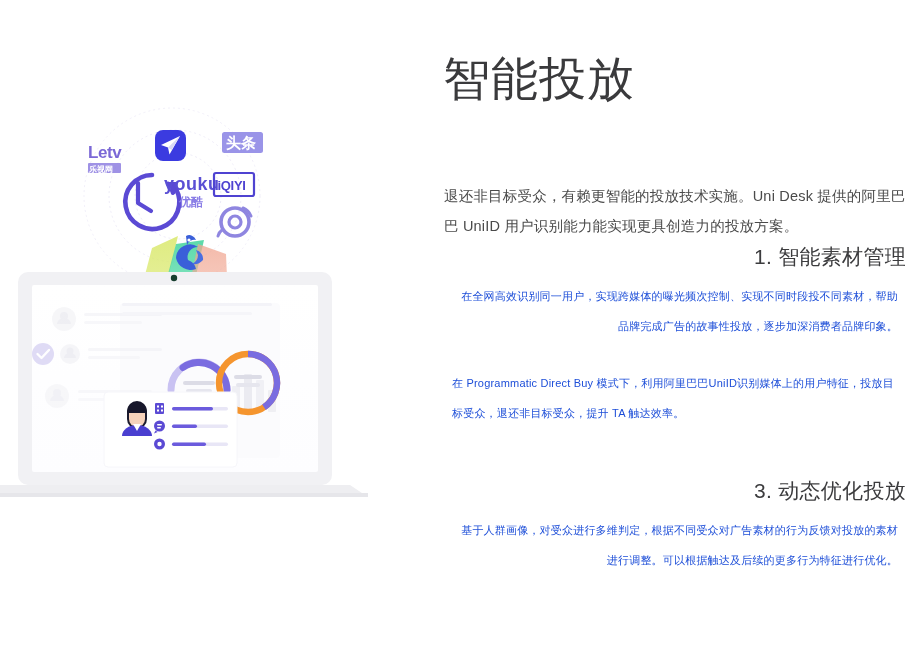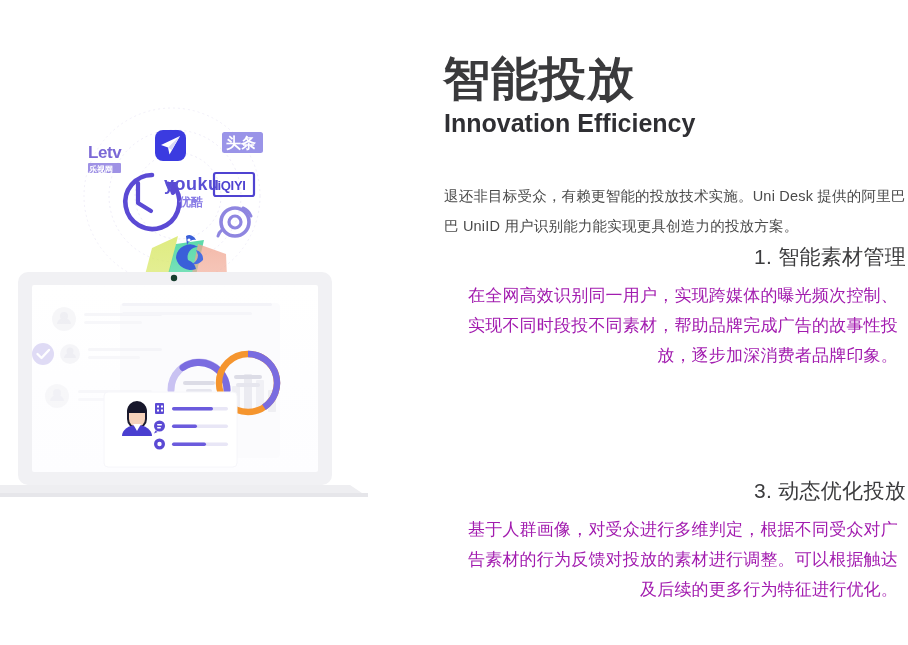--- a/index.html
+++ b/index.html
@@ -43,21 +43,21 @@
     top: 0;
     width: 465px;
     height: 645px;
   }
   .title-cn {
     position: absolute;
     left: 0;
     top: 19px;
     font-size: 47px;
     line-height: 58px;
-    font-weight: 700;
+    font-weight: 400;
     color: #3a3a3c;
     letter-spacing: 1px;
     white-space: nowrap;
   }
   .title-en {
     position: absolute;
     left: 1px;
     top: 86px;
     font-size: 25px;
     line-height: 32px;
@@ -88,23 +88,23 @@
   .sec-head {
     font-size: 21px;
     line-height: 30px;
     color: #3c3c3e;
     font-weight: 400;
     letter-spacing: 0.3px;
     margin: 0 0 9px 0;
     white-space: nowrap;
   }
   .sec-body {
-    font-size: 17px;
+    font-size: 11px;
     line-height: 30px;
-    color: #a21caf;
+    color: #1d4ed8;
     letter-spacing: 0.2px;
     margin: 8px;
   }
 </style>
 </head>
 <body>
 
 <div class="page">
 
   <div class="illustration">
@@ -293,30 +293,30 @@
         <circle cx="189" cy="240" r="1.6" fill="#ffffff"></circle>
         <path d="M196 250 a9 9 0 0 1 7 10 a12 12 0 0 1 -11 4 a10 10 0 0 0 6 -9 z" fill="#4a6ee0"></path>
       </g>
     </svg>
   </div>
 
   <div class="content">
 
     <h1 class="title-cn">智能投放</h1>
 
-    <h2 class="title-en">Innovation Efficiency</h2>
 
     <p class="intro">退还非目标受众，有赖更智能的投放技术实施。Uni Desk 提供的阿里巴巴 UniID 用户识别能力能实现更具创造力的投放方案。</p>
 
     <div class="section sec1">
       <h3 class="sec-head">1. 智能素材管理</h3>
       <p class="sec-body">在全网高效识别同一用户，实现跨媒体的曝光频次控制、实现不同时段投不同素材，帮助品牌完成广告的故事性投放，逐步加深消费者品牌印象。</p>
     </div>
 
     <div class="section sec2">
+      <p class="sec-body">在 Programmatic Direct Buy 模式下，利用阿里巴巴UniID识别媒体上的用户特征，投放目标受众，退还非目标受众，提升 TA 触达效率。</p>
     </div>
 
     <div class="section sec3">
       <h3 class="sec-head">3. 动态优化投放</h3>
       <p class="sec-body">基于人群画像，对受众进行多维判定，根据不同受众对广告素材的行为反馈对投放的素材进行调整。可以根据触达及后续的更多行为特征进行优化。</p>
     </div>
 
   </div>
 </div>
 

